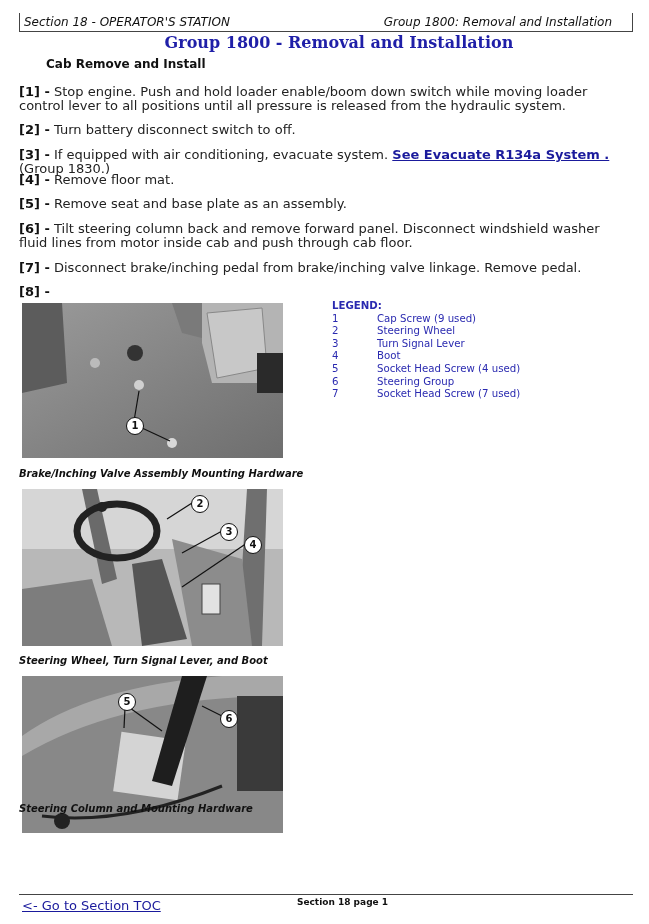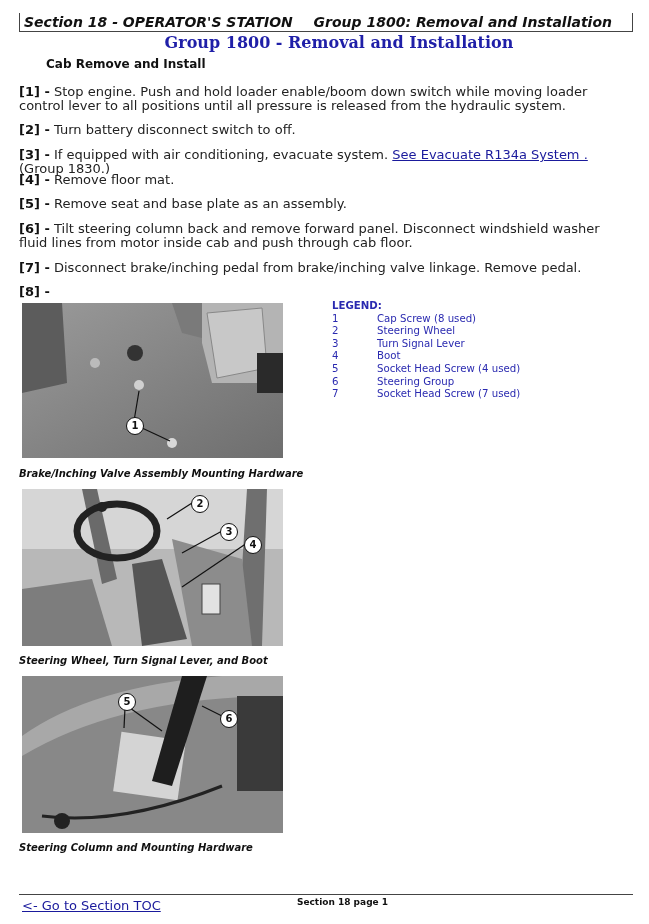--- a/index.html
+++ b/index.html
@@ -1,28 +1,28 @@
 <!DOCTYPE html>
 <html><head>
 <meta charset="utf-8">
 <style>
   html, body { margin: 0; padding: 0; background: #ffffff; }
   body { width: 649px; height: 924px; position: relative; overflow: hidden;
          font-family: "DejaVu Sans", sans-serif; color: #111; }
-  .hdr { position: absolute; top: 13px; height: 18px; font-size: 14px; font-weight: bold;
+  .hdr { position: absolute; top: 13px; height: 18px; font-size: 12px; font-weight: normal;
          font-style: italic; line-height: 18px; color: #111; }
   .hdr-left { left: 19px; padding-left: 4px; border-left: 1px solid #444; }
   .hdr-right { right: 16px; padding-right: 20px; border-right: 1px solid #444; text-align: right; }
   .hdr-line { position: absolute; left: 19px; right: 16px; top: 31px; border-bottom: 1px solid #444; }
   .group-title { position: absolute; left: 0; width: 678px; top: 33px; text-align: center;
                  font-family: "DejaVu Serif", serif; font-weight: bold; font-size: 16px; color: #1f1fa8; }
   .page-title { position: absolute; left: 46px; top: 57px; font-size: 12px; font-weight: bold; color: #111; }
   .step { position: absolute; left: 19px; width: 610px; font-size: 13px; line-height: 14px; color: #222; }
   .step b { color: #111; }
-  .link { color: #1a1a9c; text-decoration: underline; }
+  .link { color: #1a1a9c; text-decoration: underline; font-weight: bold; }
   .legend { position: absolute; left: 332px; top: 300px; font-size: 10.2px; line-height: 12.6px; color: #2a2ab0; }
   .legend .lh { font-weight: bold; }
   .legend .row { display: flex; }
   .legend .num { width: 45px; }
   .photo { position: absolute; left: 22px; width: 261px; overflow: hidden; background: #8c8c8c; }
   .caption { position: absolute; left: 19px; font-size: 10px; font-weight: bold; font-style: italic; color: #111; text-align: center; }
   .callout { position: absolute; width: 16px; height: 16px; border-radius: 50%; background: #fff;
              border: 1.5px solid #111; font-size: 10px; font-weight: bold; text-align: center; line-height: 16px; color: #111; }
   .footer-line { position: absolute; left: 19px; right: 16px; top: 894px; border-top: 1px solid #444; }
   .footer-left { position: absolute; left: 22px; top: 898px; font-size: 13px; color: #1a1a9c; text-decoration: underline; }
@@ -45,21 +45,21 @@
 <div class="step" style="top:173px"><b>[4] -</b> <span>Remove floor mat.</span></div>
 <div class="step" style="top:197px"><b>[5] -</b> <span>Remove seat and base plate as an assembly.</span></div>
 <div class="step" style="top:222px"><b>[6] -</b> <span>Tilt steering column back and remove forward panel. Disconnect windshield washer fluid lines from motor inside cab and push through cab floor.</span></div>
 <div class="step" style="top:261px"><b>[7] -</b> <span>Disconnect brake/inching pedal from brake/inching valve linkage. Remove pedal.</span></div>
 <div class="step" style="top:285px"><b>[8] -</b> <span></span></div>
 
 <div class="legend">
   <div class="lh">LEGEND:</div>
   <div class="row">
       <span class="num">1</span>
-      <span>Cap Screw (8 used)</span>
+      <span>Cap Screw (9 used)</span>
     </div>
   <div class="row">
       <span class="num">2</span>
       <span>Steering Wheel</span>
     </div>
   <div class="row">
       <span class="num">3</span>
       <span>Turn Signal Lever</span>
     </div>
   <div class="row">
@@ -136,18 +136,18 @@
     <rect x="215" y="20" width="46" height="95" fill="#3a3a3a"></rect>
     <path d="M20 140 Q100 150 200 110" fill="none" stroke="#222" stroke-width="3"></path>
     <circle cx="40" cy="145" r="8" fill="#222"></circle>
     <line x1="103" y1="32" x2="102" y2="52" stroke="#111" stroke-width="1.2"></line>
     <line x1="108" y1="32" x2="140" y2="55" stroke="#111" stroke-width="1.2"></line>
     <line x1="200" y1="40" x2="180" y2="30" stroke="#111" stroke-width="1.2"></line>
   </svg>
   <div class="callout" style="left:96px;top:17px">5</div>
   <div class="callout" style="left:198px;top:34px">6</div>
 </div>
-<div class="caption" style="top:842px">Steering Column and Mounting Hardware</div>
+<div class="caption" style="top:803px">Steering Column and Mounting Hardware</div>
 
 <div class="footer-line"></div>
 <a class="footer-left">&lt;- Go to Section TOC</a>
 <div class="footer-center">Section 18 page 1</div>
 <div class="footer-right">344J (S.N. ?22913 ) Loader Repair</div>
 
 </body></html>

